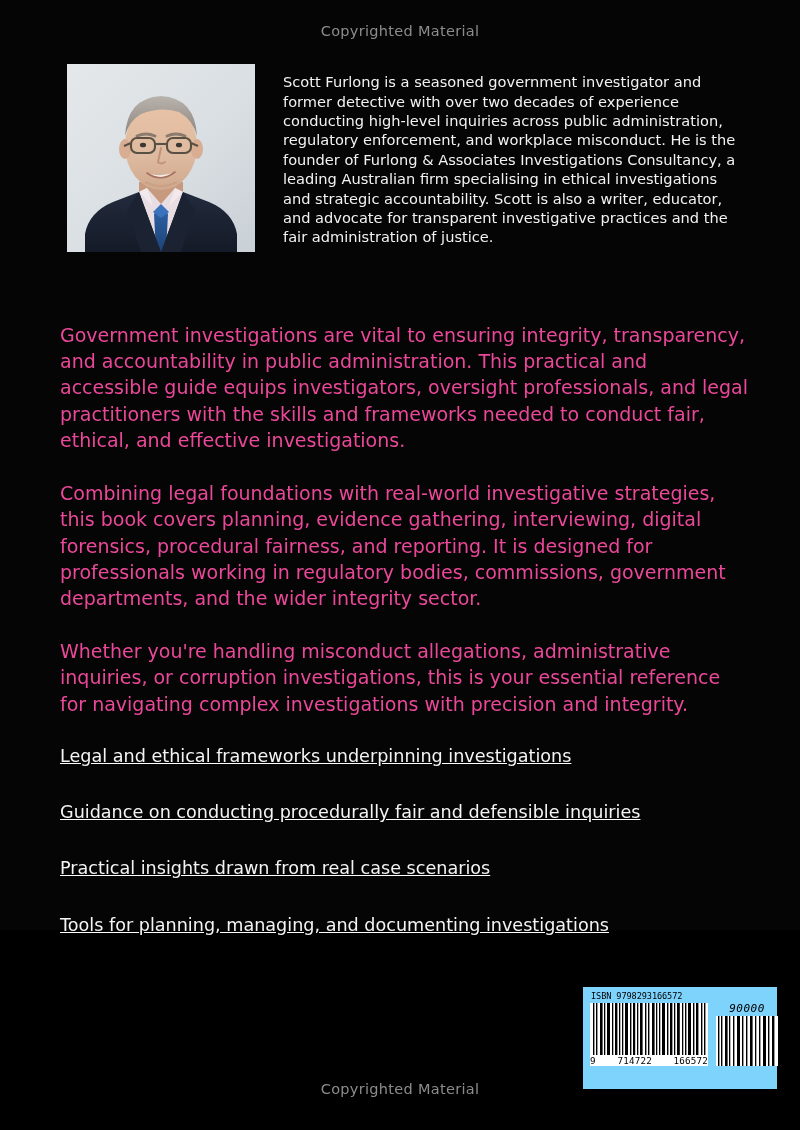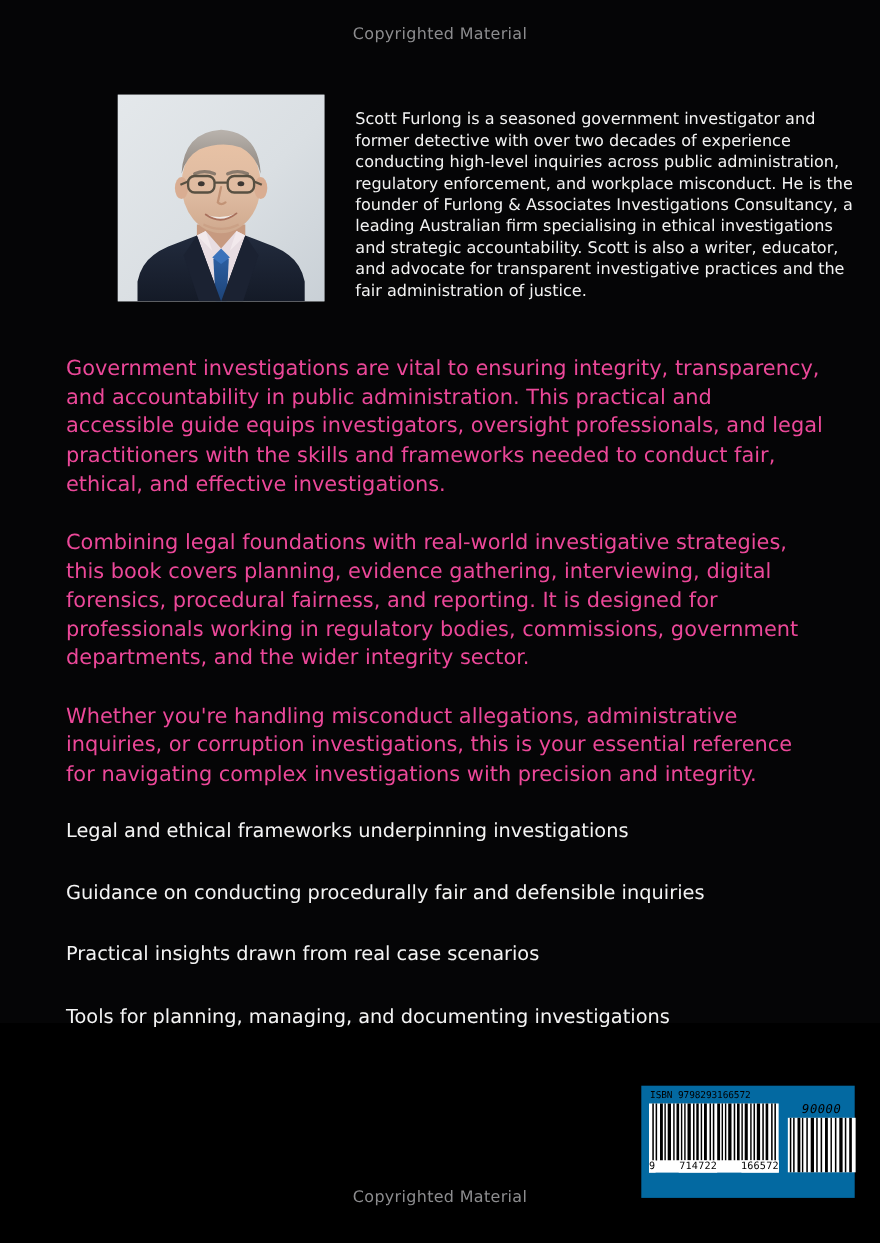--- a/index.html
+++ b/index.html
@@ -36,25 +36,24 @@
     font-family: "DejaVu Sans", "Liberation Sans", sans-serif;
     user-select: none;
   }
   .cm-top { top: 23px; }
   .cm-bottom { top: 1081px; }
 
   
   .author-block {
     position: absolute;
     left: 67px;
-    top: 86px;
+    top: 64px;
     width: 680px;
     display: flex;
-    align-items: flex-end;
-    margin-left: 40px;
+    align-items: center;
   }
 
   .author-photo {
     position: relative;
     width: 188px;
     height: 188px;
     flex: 0 0 188px;
     overflow: hidden;
     background: #d8dde1;
   }
@@ -90,36 +89,37 @@
     font-size: 17.6px;
     line-height: 1.38;
     color: #f4f4f4;
     margin: 0 0 30px 0;
   }
 
   .feature-list {
     list-style: none;
     margin: 0;
     padding: 0;
+    text-decoration: underline;
   }
   .feature-item {
     font-size: 17.6px;
     line-height: 1.38;
     color: #f4f4f4;
     margin: 0 0 32px 0;
   }
 
   
   .barcode-box {
     position: absolute;
     left: 583px;
     top: 987px;
     width: 194px;
     height: 102px;
-    background: #0369a1;
+    background: #7dd3fc;
     box-sizing: border-box;
     padding: 4px 6px 2px 7px;
   }
   .isbn-line {
     font-family: "DejaVu Sans Mono", "Liberation Mono", monospace;
     font-size: 8.6px;
     color: #000000;
     letter-spacing: -0.1px;
     line-height: 1;
     margin: 1px 0 2px 1px;

